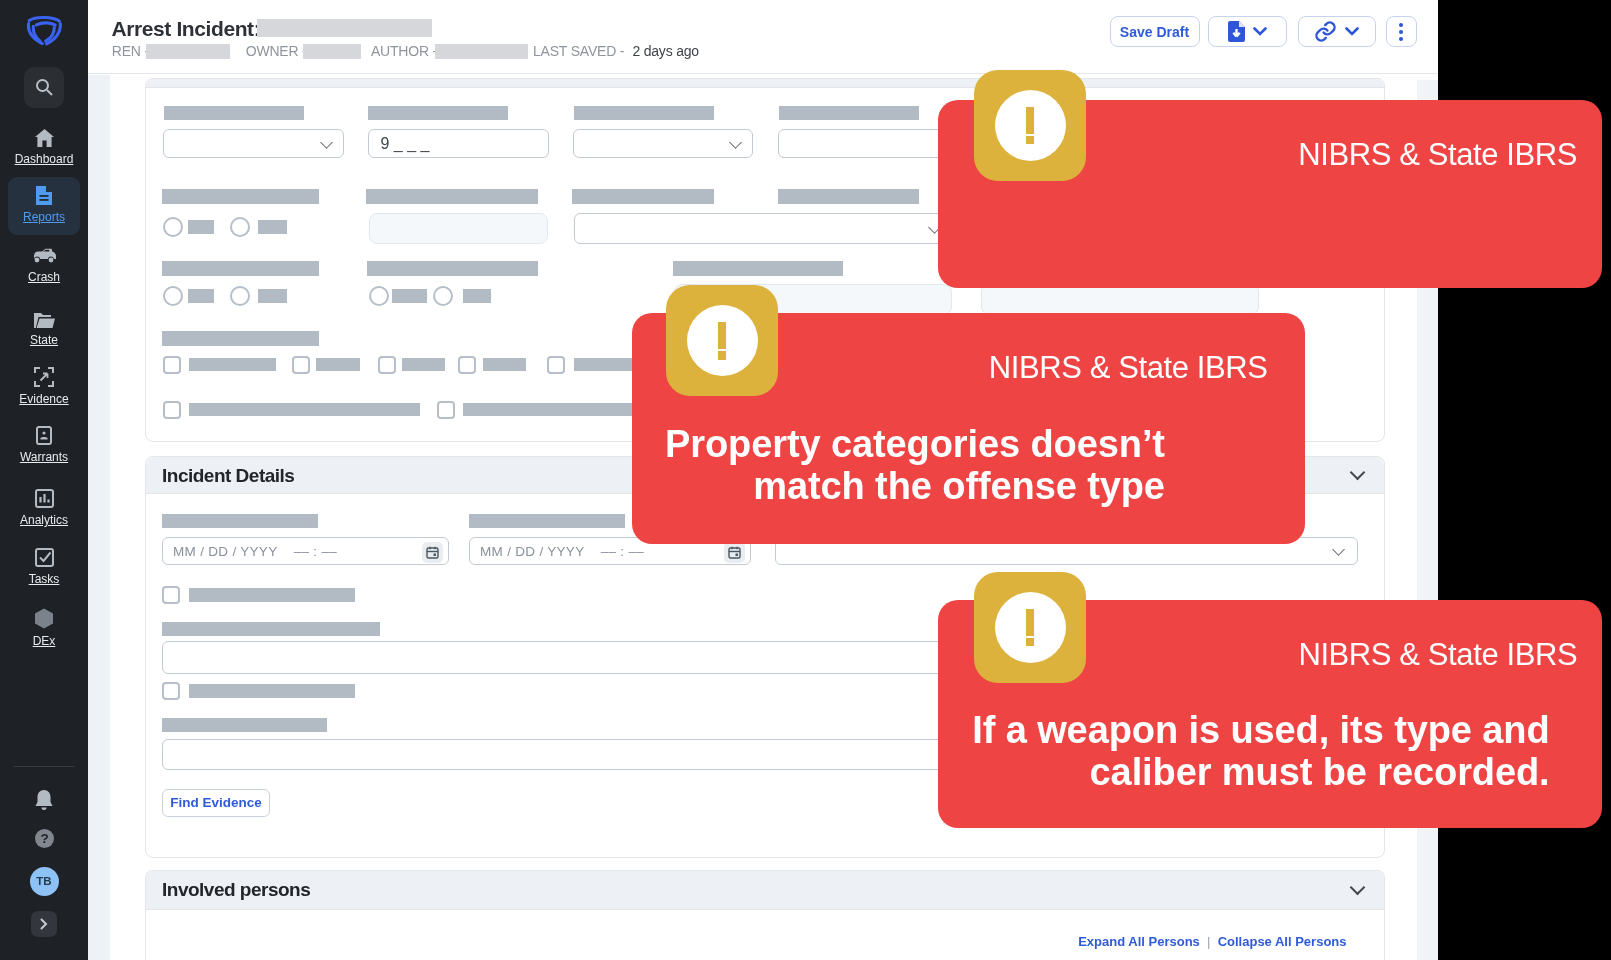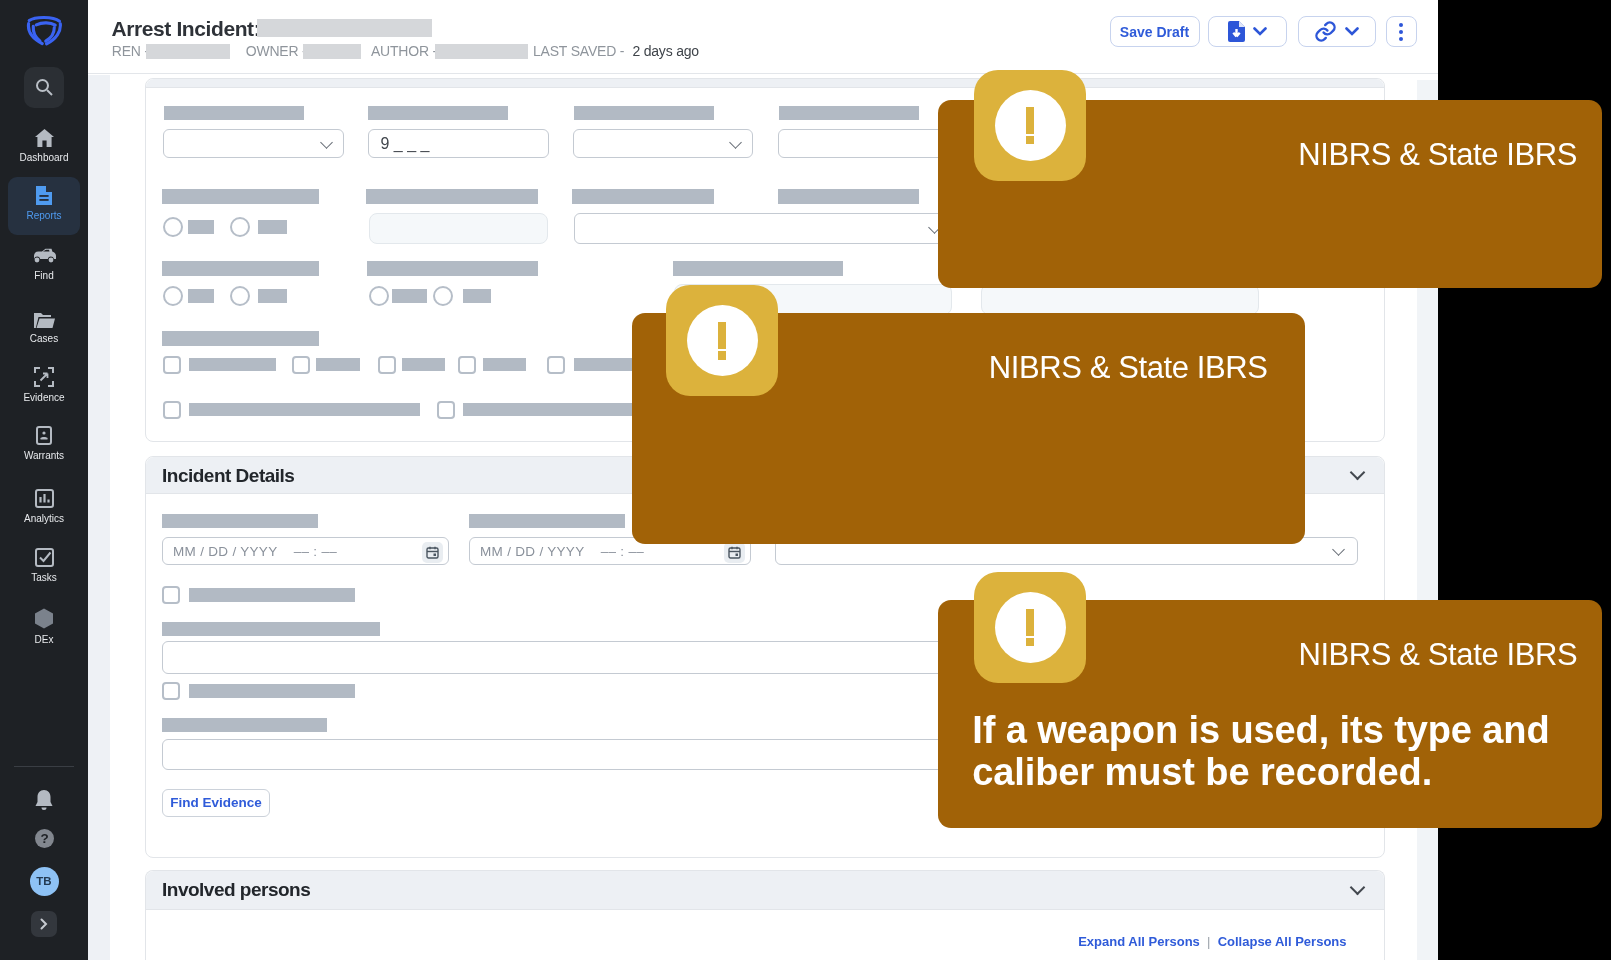--- a/index.html
+++ b/index.html
@@ -3,21 +3,21 @@
 <meta charset="utf-8">
 <style>
 * { margin:0; padding:0; box-sizing:border-box; }
 html,body { width:1611px; height:960px; overflow:hidden; background:#000; }
 body { font-family:"Liberation Sans", sans-serif; position:relative; }
 .abs { position:absolute; }
 #app { position:absolute; left:0; top:0; width:1438px; height:960px; background:#fff; overflow:hidden; }
 
 
 #side { position:absolute; left:0; top:0; width:88px; height:960px; background:#1e2125; z-index:5; }
-.navitem { position:absolute; left:0; width:88px; text-align:center; color:#e8eaed; font-size:10px; }
+.navitem { position:absolute; left:0; width:88px; text-align:center; color:#e8eaed; font-size:12px;text-decoration:underline; }
 .navitem svg { display:block; margin:0 auto 5px; }
 .navlab { display:block; }
 
 
 #hdr { position:absolute; left:88px; top:0; width:1350px; height:74px; background:#fff; border-bottom:1px solid #e3e6ea; z-index:4; }
 #hdr .ttl { position:absolute; left:23.5px; top:17px; font-size:21px; font-weight:bold; color:#2e3238; letter-spacing:-0.4px; }
 .blk { position:absolute; background:#d5d7da; }
 .meta { position:absolute; top:43px; font-size:14px; color:#8f959c; letter-spacing:-0.2px; }
 .btn { position:absolute; top:16px; height:31px; border:1px solid #c7d3ee; border-radius:8px; background:#fff; display:flex; align-items:center; justify-content:center; gap:8px; }
 
@@ -29,21 +29,21 @@
 .cardhdr { position:absolute; left:0; top:0; width:100%; background:#edf0f4; border-bottom:1px solid #e2e5e9; border-radius:8px 8px 0 0; }
 .lab { position:absolute; background:#b2bac4; }
 .inp { position:absolute; background:#fff; border:1px solid #c4cad2; border-radius:6px; }
 .inp.dis { background:#f5f8fa; border-color:#e3e8ec; border-radius:8px; }
 .radio { position:absolute; width:20px; height:20px; border:2px solid #b6bec8; border-radius:50%; background:#fff; }
 .chk { position:absolute; width:18px; height:18px; border:2px solid #b6bec8; border-radius:4px; background:#fff; }
 .chev { display:inline-block; width:9px; height:9px; border-right:1.8px solid #646b74; border-bottom:1.8px solid #646b74; transform:rotate(45deg); }
 .sechev { position:absolute; width:11px; height:11px; border-right:2.5px solid #43484f; border-bottom:2.5px solid #43484f; transform:rotate(45deg); }
 
 
-.toast { position:absolute; border-radius:13px; background:#a16207; z-index:20; }
+.toast { position:absolute; border-radius:20px; background:#ef4444; z-index:20;text-align:right; }
 .ticon { position:absolute; left:36px; top:-30px; width:112px; height:111px; border-radius:24px; background:#dcb23c; }
 .tcirc { position:absolute; left:20.5px; top:20px; width:71px; height:71px; border-radius:50%; background:#fff; }
 .tbar { position:absolute; left:31.5px; top:17px; width:8px; height:27px; background:#dcb23c; }
 .tdot { position:absolute; left:31.5px; top:46px; width:8px; height:8.5px; background:#dcb23c; }
 .ttitle { position:absolute; right:25px; top:37.5px; font-size:31px; line-height:34px; color:#fff; letter-spacing:-0.4px; }
 .tmsg { position:absolute; left:34px; font-size:38px; font-weight:bold; line-height:42px; color:#fff; letter-spacing:-0.1px; }
 </style>
 </head>
 <body>
 <div id="app">
@@ -211,20 +211,21 @@
     <div class="ttitle">NIBRS &amp; State IBRS</div>
   </div>
   <div class="toast" style="left:632px;top:313px;width:672.5px;height:230.5px">
     <div class="ticon" style="left:34px;top:-28px">
       <div class="tcirc">
         <div class="tbar"></div>
         <div class="tdot"></div>
       </div>
     </div>
     <div class="ttitle" style="right:37px">NIBRS &amp; State IBRS</div>
+    <div class="tmsg" style="top:109.5px;left:33px">Property categories doesn’t<br>match the offense type</div>
   </div>
   <div class="toast" style="left:938.2px;top:600.3px;width:664px;height:228px">
     <div class="ticon" style="left:36px;top:-28.5px">
       <div class="tcirc">
         <div class="tbar"></div>
         <div class="tdot"></div>
       </div>
     </div>
     <div class="ttitle">NIBRS &amp; State IBRS</div>
     <div class="tmsg" style="top:109px">If a weapon is used, its type and<br>caliber must be recorded.</div>
@@ -267,28 +268,28 @@
       </svg>
       <span class="navlab">Reports</span>
     </div>
 
     <div class="navitem" style="top:248px">
       <svg width="24" height="17" viewBox="0 0 24 17" fill="#b4bac2">
         <path d="M2 8 C2 5.5 3.5 3.5 6.5 3.5 L10 3.5 L13.5 0.8 L19.5 0.8 L20.5 3.8 C22.5 4.2 24 5.8 24 8 L24 11 L22 11 A3.2 3.2 0 0 0 15.8 11 L8.2 11 A3.2 3.2 0 0 0 2 11 L2 8 Z M11 3.5 L17.5 3.5 L17 1.8 L14 1.8 Z"></path>
         <circle cx="5" cy="12" r="2.4"></circle>
         <circle cx="19" cy="12" r="2.4"></circle>
       </svg>
-      <span class="navlab">Find</span>
+      <span class="navlab">Crash</span>
     </div>
 
     <div class="navitem" style="top:311px">
       <svg width="21" height="17" viewBox="0 0 21 17" fill="#b4bac2">
         <path d="M0 2 L7 2 L9 4 L17 4 L17 6 L4.5 6 L1.8 17 L0 17 Z M5.5 7.5 L21 7.5 L18.5 17 L2.5 17 Z"></path>
       </svg>
-      <span class="navlab">Cases</span>
+      <span class="navlab">State</span>
     </div>
 
     <div class="navitem" style="top:367px">
       <svg width="20" height="20" viewBox="0 0 20 20" fill="none" stroke="#b4bac2" stroke-width="2">
         <path d="M1 6 L1 1 L6 1"></path>
         <path d="M14 1 L19 1 L19 6"></path>
         <path d="M19 14 L19 19 L14 19"></path>
         <path d="M6 19 L1 19 L1 14"></path>
         <path d="M13.5 6.5 L6.5 13.5 M13.5 6.5 L13.5 11 M13.5 6.5 L9 6.5" stroke-width="1.8"></path>
       </svg>

